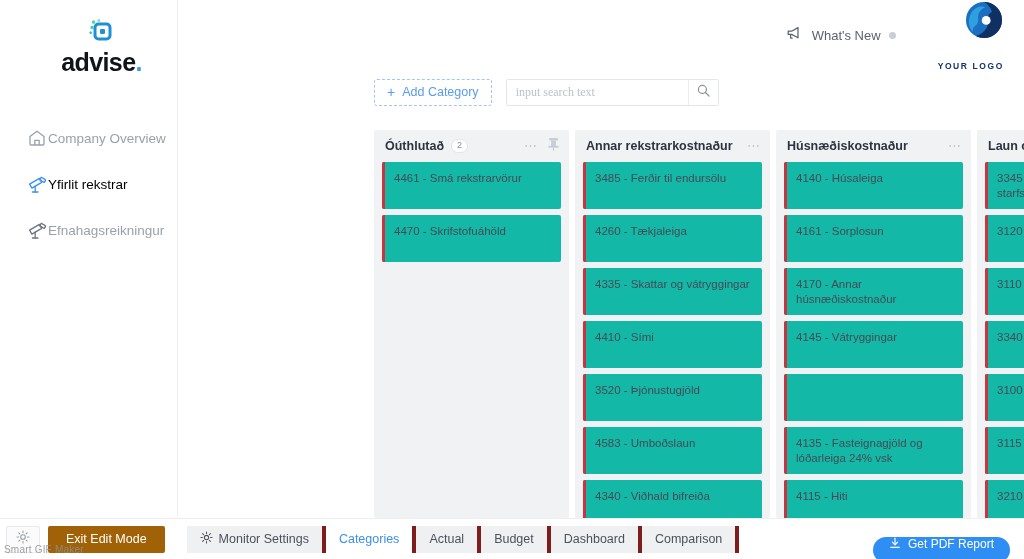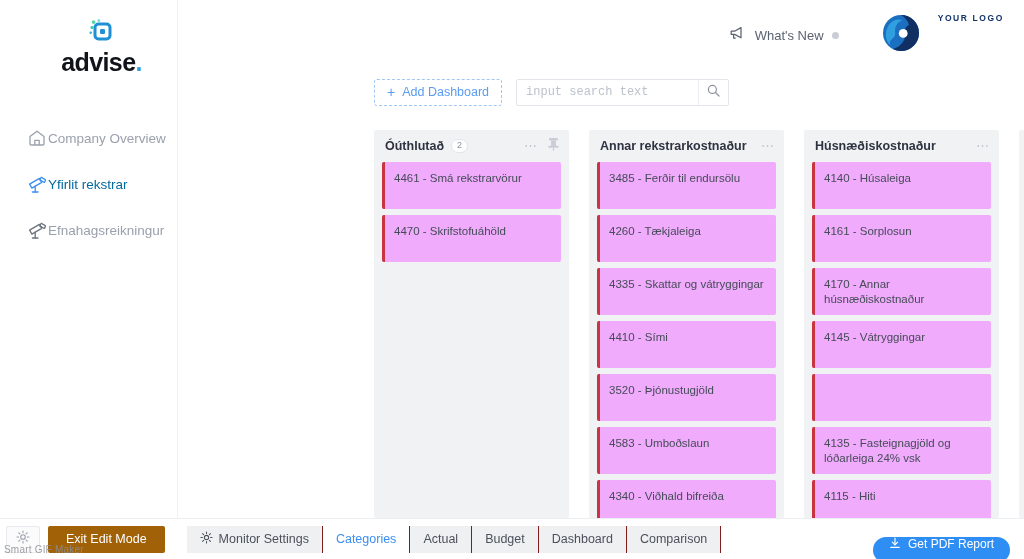--- a/index.html
+++ b/index.html
@@ -24,84 +24,84 @@
     color: #10131a; line-height: 1;
   }
   .logo-dot { color: #2f9fe0; }
 
   .nav { margin-top: 40px; }
   .nav-item {
     display: flex; align-items: center; gap: 0;
     height: 46px; padding-left: 26px; cursor: pointer;
     font-size: 13.5px; color: #9aa1ad;
   }
-  .nav-item.active { color: #0369a1; }
+  .nav-item.active { color: #000000; }
   .nav-ico { width: 22px; height: 22px; flex: 0 0 22px; display: flex; align-items: center; justify-content: center; }
 
   
   .main { flex: 1; position: relative; height: 559px; background: #fff; overflow: hidden; }
 
   .topbar {
     height: 70px; display: flex; align-items: center;
     justify-content: flex-end; padding-right: 20px; gap: 0;
   }
   .whats-new { display: flex; align-items: center; gap: 8px; margin-right: 42px; cursor: pointer; }
   .whats-new span.lbl { font-size: 13px; color: #5b6271; }
   .dot-gray { width: 7px; height: 7px; border-radius: 50%; background: #c9ced6; display: inline-block; }
-  .yourlogo { display: flex; flex-direction: row; align-items: flex-start; gap: 17px; }
+  .yourlogo { display: flex; flex-direction: column; align-items: flex-end; gap: 17px; }
   .yourlogo .ylabel {
     font-size: 8.5px; font-weight: 700; letter-spacing: 1.6px; color: #12336b;
   }
 
   
   .toolbar { display: flex; align-items: center; gap: 14px; padding: 0 0 0 196px; height: 44px; }
   .add-cat {
     border: 1px dashed #9fc6f5; border-radius: 3px; color: #5a9cf0;
     font-size: 12.5px; height: 27px; padding: 0 12px;
     display: flex; align-items: center; gap: 7px; cursor: pointer; background: #fff;
   }
   .add-cat .plus { font-size: 14px; line-height: 1; }
   .search-box {
     display: flex; align-items: stretch; width: 213px; height: 27px;
     border: 1px solid #e3e7ec; border-radius: 2px; background: #fff;
   }
   .search-box input {
     flex: 1; border: 0; outline: 0; font-size: 12px; color: #3c424e;
-    padding: 0 9px; font-family: Liberation Mono, monospace; background: transparent;
+    padding: 0 9px; font-family: Liberation Serif, serif; background: transparent;
   }
   .search-box input::placeholder { color: #bcc2cb; }
   .search-btn {
     width: 30px; border-left: 1px solid #e9edf1; display: flex;
     align-items: center; justify-content: center; cursor: pointer; background: #fff;
   }
 
   
   .board {
     position: absolute; left: 196px; top: 130px; right: 0; bottom: 41px;
-    display: flex; gap: 20px; overflow: hidden;
+    display: flex; gap: 6px; overflow: hidden;
   }
   .column {
     width: 195px; flex: 0 0 195px; background: #f1f2f4;
     border-radius: 2px; display: flex; flex-direction: column;
     height: 388px; overflow: hidden;
   }
   .col-head {
     height: 32px; display: flex; align-items: center; padding: 0 9px 0 11px;
     gap: 7px; flex: 0 0 32px;
   }
   .col-title { font-size: 12.5px; font-weight: 700; color: #2d3340; white-space: nowrap; }
   .col-badge {
     font-size: 9px; color: #8b919c; background: #fff; border: 1px solid #e2e5ea;
     border-radius: 8px; padding: 1px 5px; line-height: 1.1;
   }
   .col-actions { margin-left: auto; display: flex; align-items: center; gap: 9px; }
   .dots { color: #b7bcc4; font-size: 13px; letter-spacing: 1px; cursor: pointer; line-height: 8px; }
   .col-body { flex: 1; padding: 0 8px 8px 8px; display: flex; flex-direction: column; gap: 6px; overflow: hidden; }
   .card {
-    background: #f0abfc; border-radius: 2px; min-height: 47px;
+    background: #14b8a6; border-radius: 2px; min-height: 47px;
     display: flex; align-items: flex-start; cursor: pointer; flex: 0 0 auto;
   }
   .card-bar { width: 3px; align-self: stretch; background: #c9353f; border-radius: 2px 0 0 2px; flex: 0 0 3px; }
   .card-txt {
     font-size: 11.5px; color: #454b57; padding: 9px 8px 0 9px; line-height: 1.28;
   }
 
   
   .bottombar {
     position: absolute; left: 0; bottom: 0; width: 1024px; height: 41px;
@@ -116,21 +116,21 @@
   .exit-btn {
     margin-left: 8px; background: #a16207; color: #fff; font-size: 12.5px;
     height: 27px; padding: 0 18px; border-radius: 2px; display: flex;
     align-items: center; cursor: pointer; border: 0;
     font-family: "Liberation Sans", sans-serif; flex: 0 0 auto;
   }
   .tabs { display: flex; align-items: center; margin-left: 22px; height: 27px; }
   .tab {
     height: 27px; padding: 0 13px; display: flex; align-items: center; gap: 6px;
     font-size: 12.5px; color: #4b515c; background: #eff0f2; cursor: pointer;
-    border-right: 1px solid #7f1d1d;
+    border-right: 4px solid #7f1d1d;
   }
   .tab.active { background: #ffffff; color: #3b8ff0; }
   .pdf-btn {
     position: absolute; right: 14px; top: 18px; height: 26px;
     background: #2f8ef4; color: #fff; border-radius: 13px; padding: 0 16px;
     display: flex; align-items: flex-start; gap: 7px; font-size: 12px; cursor: pointer;
     border: 0; font-family: "Liberation Sans", sans-serif;
   }
 
   
@@ -220,21 +220,21 @@
             <circle cx="22.2" cy="20.4" r="4.4" fill="#ffffff"></circle>
           </svg>
         </span>
         <span class="ylabel">YOUR LOGO</span>
       </div>
     </div>
 
     <div class="toolbar">
       <button class="add-cat">
         <span class="plus">+</span>
-        <span>Add Dashboard</span>
+        <span>Add Category</span>
       </button>
 
       <div class="search-box">
         <input type="text" placeholder="input search text" style="">
         <div class="search-btn">
           <span>
             <svg width="13" height="13" viewBox="0 0 13 13" fill="none" stroke="#8d939d" stroke-width="1.2">
               <circle cx="5.4" cy="5.4" r="4"></circle>
               <path d="M8.5 8.5 12 12" stroke-linecap="round"></path>
             </svg>

